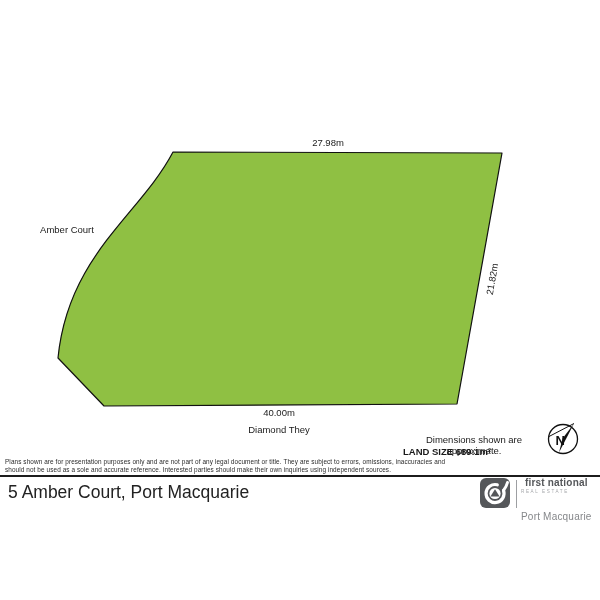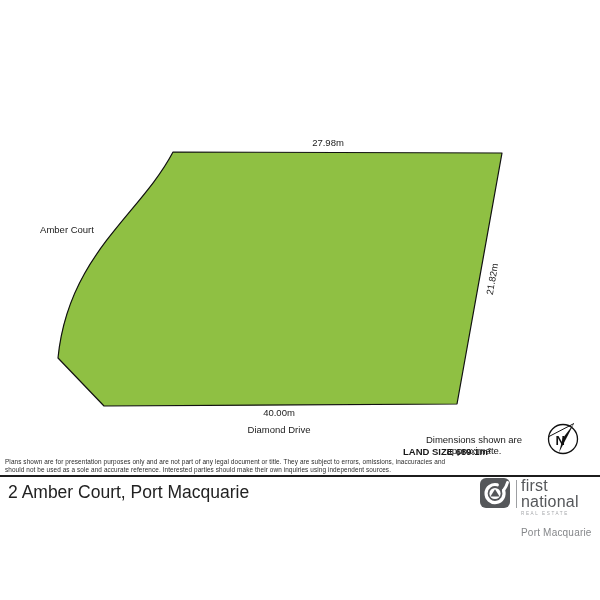--- a/index.html
+++ b/index.html
@@ -19,60 +19,60 @@
   .note-approx{left:403px;top:434px;width:142px;text-align:center;font-size:9.5px;}
   .note-landsize{left:403px;top:446px;width:142px;text-align:left;font-size:9.5px;font-weight:bold;}
   .compass{left:544px;top:420px;}
   .disclaimer{left:5px;width:440px;font-size:6.4px;color:#2b2b2b;white-space:nowrap;letter-spacing:0.1px;}
   .d1{top:458px;} .d2{top:465.5px;}
   .footer-rule{left:0;top:475px;width:600px;height:2px;background:#1c1c1c;}
   .address{left:8px;top:482px;font-size:17.5px;color:#222;}
   .logo-icon{left:480px;top:478px;}
   .logo-divider{left:516px;top:480px;width:1px;height:28px;background:#9d9fa2;}
   .brand{left:521px;top:478px;line-height:1;}
-  .brand-name{font-size:16px;font-weight:normal;color:#55575a;letter-spacing:0.2px;}
+  .brand-name{font-size:10px;font-weight:bold;color:#55575a;letter-spacing:0.2px;text-align:center;}
   .brand-tagline{font-size:4.6px;color:#a7a9ac;letter-spacing:1.6px;margin-top:2px;}
-  .brand-office{font-size:10px;color:#85878a;margin-top:11px;letter-spacing:0.2px;}
+  .brand-office{font-size:10px;color:#85878a;margin-top:17px;letter-spacing:0.2px;}
   .compass-n{font:bold 13px "Liberation Sans",sans-serif;}
 </style>
 </head>
 <body>
 
 <div class="page">
 
   <svg class="parcel-svg" width="600" height="600" viewBox="0 0 600 600">
     <path d="M 173,152 C 140,215 68,255 58,358 L 104,406 L 457,404 L 502,153 Z" stroke="#111111" stroke-width="1.2" stroke-linejoin="round" fill="#8fc043"></path>
   </svg>
 
   <span class="abs lbl center-x" style="left:328px;top:137px;">27.98m</span>
 
   <span class="abs lbl right-dim">21.82m</span>
 
   <span class="abs lbl center-x" style="left:279px;top:407px;">40.00m</span>
 
   <span class="abs lbl center-x" style="left:67px;top:224px;">Amber Court</span>
 
-  <span class="abs lbl center-x" style="left:279px;top:423.5px;">Diamond Drive</span>
+  <span class="abs lbl center-x" style="left:279px;top:423.5px;">Diamond They</span>
 
   <div class="abs note-approx">Dimensions shown are approximate.</div>
   <div class="abs note-landsize">LAND SIZE 689.1m²</div>
 
   <svg class="abs compass" width="38" height="38" viewBox="0 0 38 38">
     <circle cx="19" cy="19" r="14.5" fill="#ffffff" stroke="#111111" stroke-width="1.3"></circle>
     <path d="M30,3.5 L15,32.5 L18.6,18.6 Z" fill="#111111"></path>
     <path d="M30,3.5 L5,16.5" stroke="#111111" stroke-width="1" fill="none"></path>
     <text x="11.5" y="24.5" class="compass-n" fill="#111111">N</text>
   </svg>
 
   <div class="abs disclaimer d1">Plans shown are for presentation purposes only and are not part of any legal document or title. They are subject to errors, omissions, inaccuracies and</div>
   <div class="abs disclaimer d2">should not be used as a sole and accurate reference. Interested parties should make their own inquiries using independent sources.</div>
 
   <div class="abs footer-rule"></div>
 
-  <div class="abs address">2 Amber Court, Port Macquarie</div>
+  <div class="abs address">5 Amber Court, Port Macquarie</div>
 
   <svg class="abs logo-icon" width="30" height="30" viewBox="0 0 30 30">
     <rect x="0" y="0" width="30" height="30" rx="6" fill="#55575a"></rect>
     <path d="M23.5,12.4 A 9 9 0 1 1 17.3,6.8" stroke="#ffffff" stroke-width="3.2" fill="none" stroke-linecap="round"></path>
     <path d="M23.5,12.4 Q26.5,8.5 27.5,4.5" stroke="#ffffff" stroke-width="3" fill="none" stroke-linecap="round"></path>
     <circle cx="15" cy="15.5" r="5.6" fill="#ffffff"></circle>
     <path d="M15,11.3 L19.6,18.6 L10.4,18.6 Z" fill="#55575a"></path>
   </svg>
   <div class="abs logo-divider"></div>
   <div class="abs brand">

